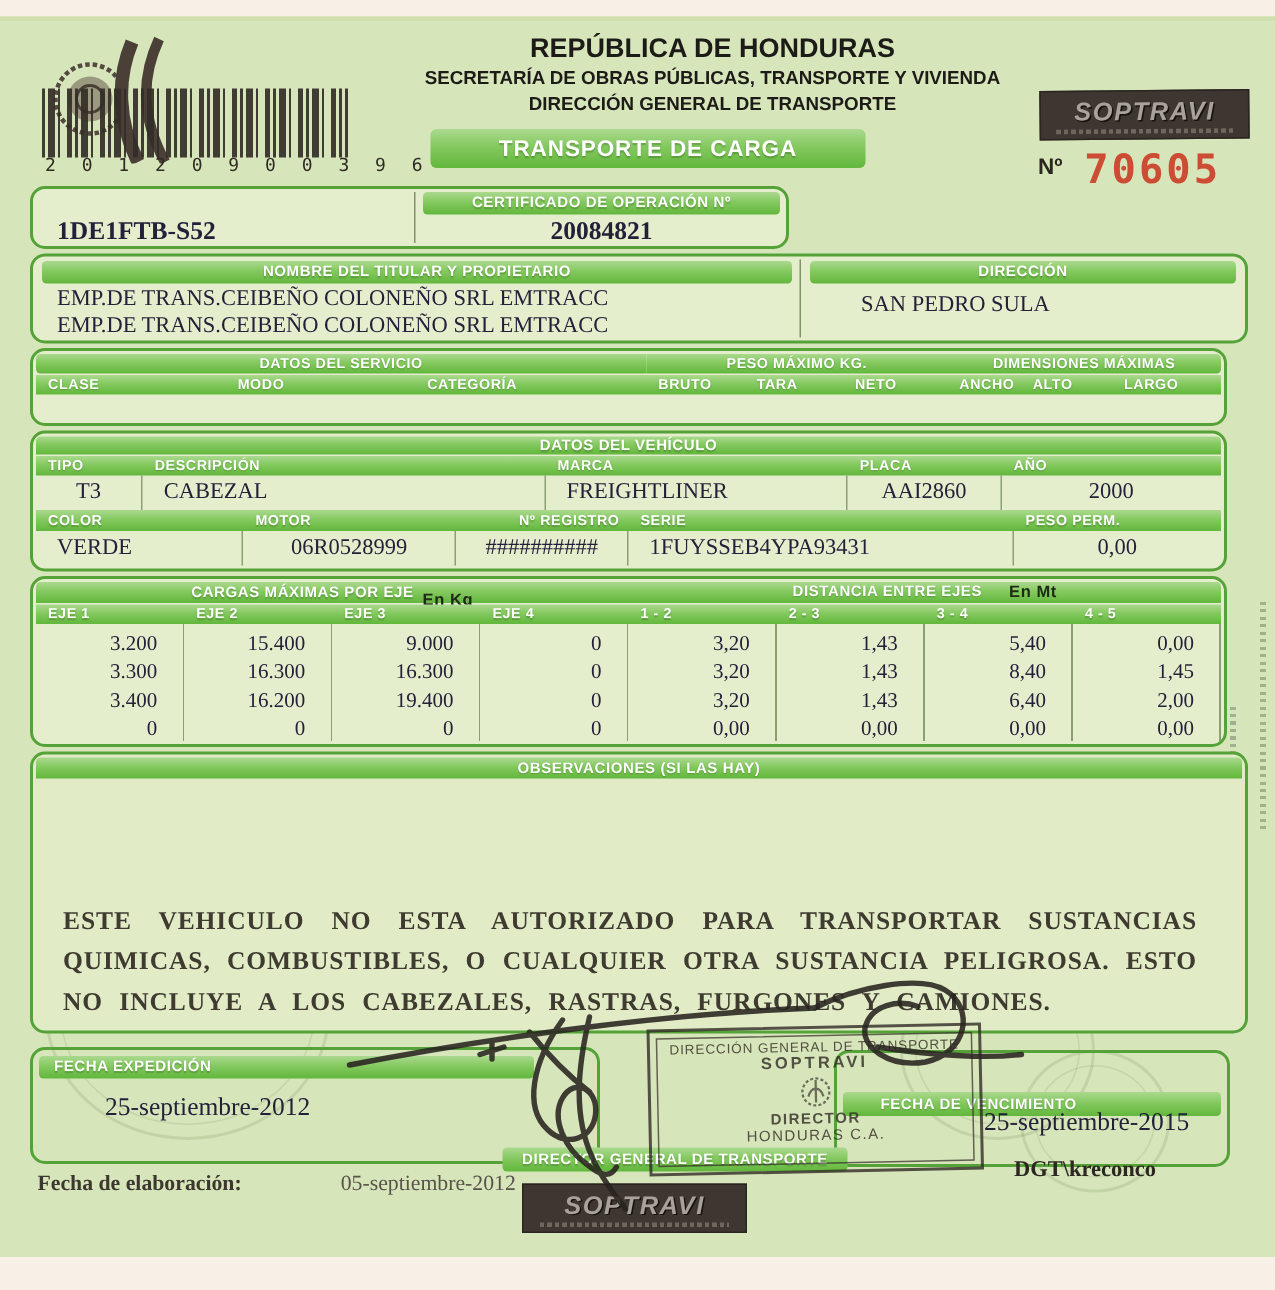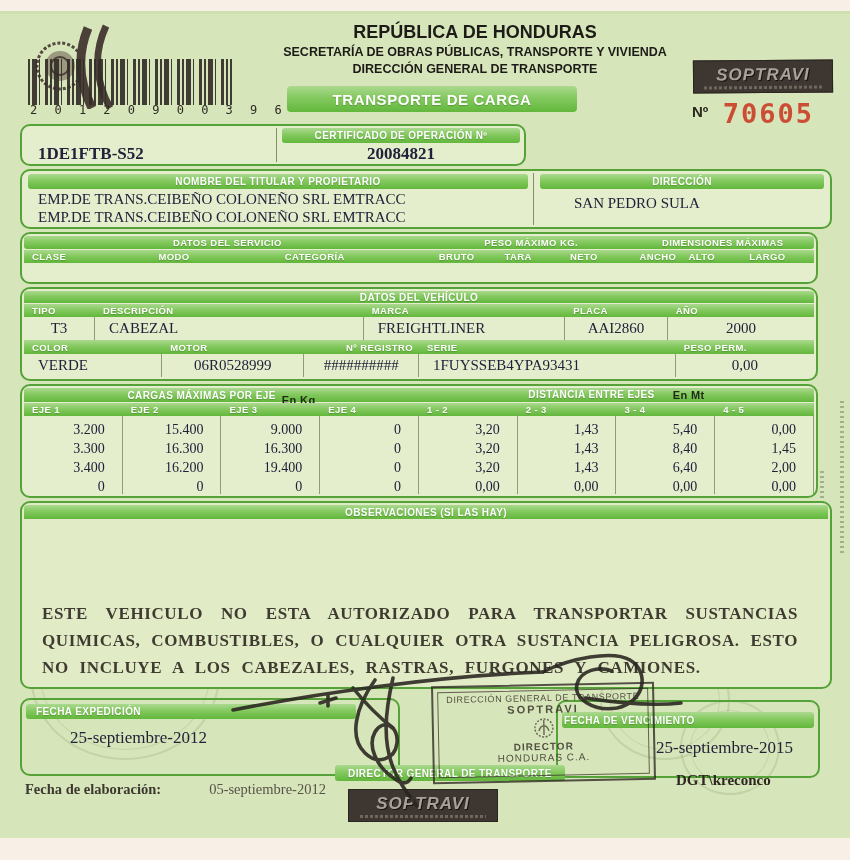--- a/index.html
+++ b/index.html
@@ -224,21 +224,21 @@
     <div class="serif" style="position:absolute;left:20px;top:97px;width:756px;font-size:17px;font-weight:bold;line-height:1.6;
          letter-spacing:.6px;word-spacing:6px;text-align:justify;color:#322c24;opacity:.92;">ESTE VEHICULO NO ESTA AUTORIZADO PARA TRANSPORTAR SUSTANCIAS QUIMICAS, COMBUSTIBLES, O CUALQUIER OTRA SUSTANCIA PELIGROSA. ESTO NO INCLUYE A LOS CABEZALES, RASTRAS, FURGONES Y CAMIONES.</div>
   </div>
 
   <div class="box" style="left:20px;top:698px;width:380px;height:78px;background:transparent;">
     <div class="gbar" style="position:absolute;left:4px;top:4px;width:330px;height:15px;justify-content:flex-start;padding-left:10px;">FECHA EXPEDICIÓN</div>
     <div class="serif" style="position:absolute;left:48px;top:28px;font-size:17px;">25-septiembre-2012</div>
   </div>
 
   <div class="box" style="left:556px;top:700px;width:264px;height:78px;background:transparent;z-index:1;">
-    <div class="gbar" style="position:absolute;left:4px;top:10px;right:4px;height:16px;justify-content:flex-start;padding-left:2px;">FECHA DE VENCIMIENTO</div>
+    <div class="gbar" style="position:absolute;left:4px;top:26px;right:4px;height:16px;justify-content:flex-start;padding-left:25px;">FECHA DE VENCIMIENTO</div>
     <div class="serif" style="position:absolute;left:98px;top:36px;font-size:17px;">25-septiembre-2015</div>
   </div>
 
   <div class="gbar" style="position:absolute;left:335px;top:765px;width:230px;height:16px;z-index:1;font-size:10px;">DIRECTOR GENERAL DE TRANSPORTE</div>
 
   <div class="stampbox">
     <div style="font-size:9px;letter-spacing:.6px;margin-top:3px;opacity:.85;">DIRECCIÓN GENERAL DE TRANSPORTE</div>
     <div style="font-size:11px;font-weight:bold;letter-spacing:2px;opacity:.85;">SOPTRAVI</div>
     <svg width="26" height="26" viewBox="0 0 26 26" style="opacity:.75;">
       <circle cx="13" cy="13" r="9" fill="none" stroke="#4a443a" stroke-width="1.5" stroke-dasharray="2,1.5"></circle>
@@ -253,21 +253,21 @@
       <path d="M8,62 C90,46 210,28 318,24"></path>
       <path d="M318,24 C345,10 388,2 405,12 C425,24 420,54 392,60 C368,64 348,50 352,36 C356,22 374,18 387,23"></path>
       <path d="M360,50 C400,56 430,58 456,55"></path>
       <path d="M150,32 C130,60 124,90 140,105 C152,117 170,112 172,95 C174,78 158,70 150,84 C142,98 152,118 166,128 C173,134 181,139 186,130"></path>
       <path d="M168,30 C160,64 157,96 170,124 C176,138 186,150 192,158"></path>
       <path d="M128,40 C140,55 155,70 168,80"></path>
       <path d="M95,55 l 16,-5 M103,46 l 0,12"></path>
     </g>
   </svg>
 
-  <div style="position:absolute;left:25px;top:781px;display:flex;gap:48px;align-items:baseline;justify-content:center;">
+  <div style="position:absolute;left:25px;top:781px;display:flex;gap:66px;align-items:baseline;justify-content:center;">
     <span class="serif" style="font-size:14.5px;font-weight:bold;color:#3d382f;">Fecha de elaboración:</span>
     <span class="serif" style="font-size:14.5px;color:#58524a;">05-septiembre-2012</span>
   </div>
 
   <div class="wm" style="left:676px;top:772px;font-size:15px;z-index:2;">DGT\kreconco</div>
 
   <div class="soptravi" style="left:348px;top:789px;width:150px;height:33px;">
     <span class="st">SOPTRAVI</span>
     <span class="sub"></span>
   </div>

